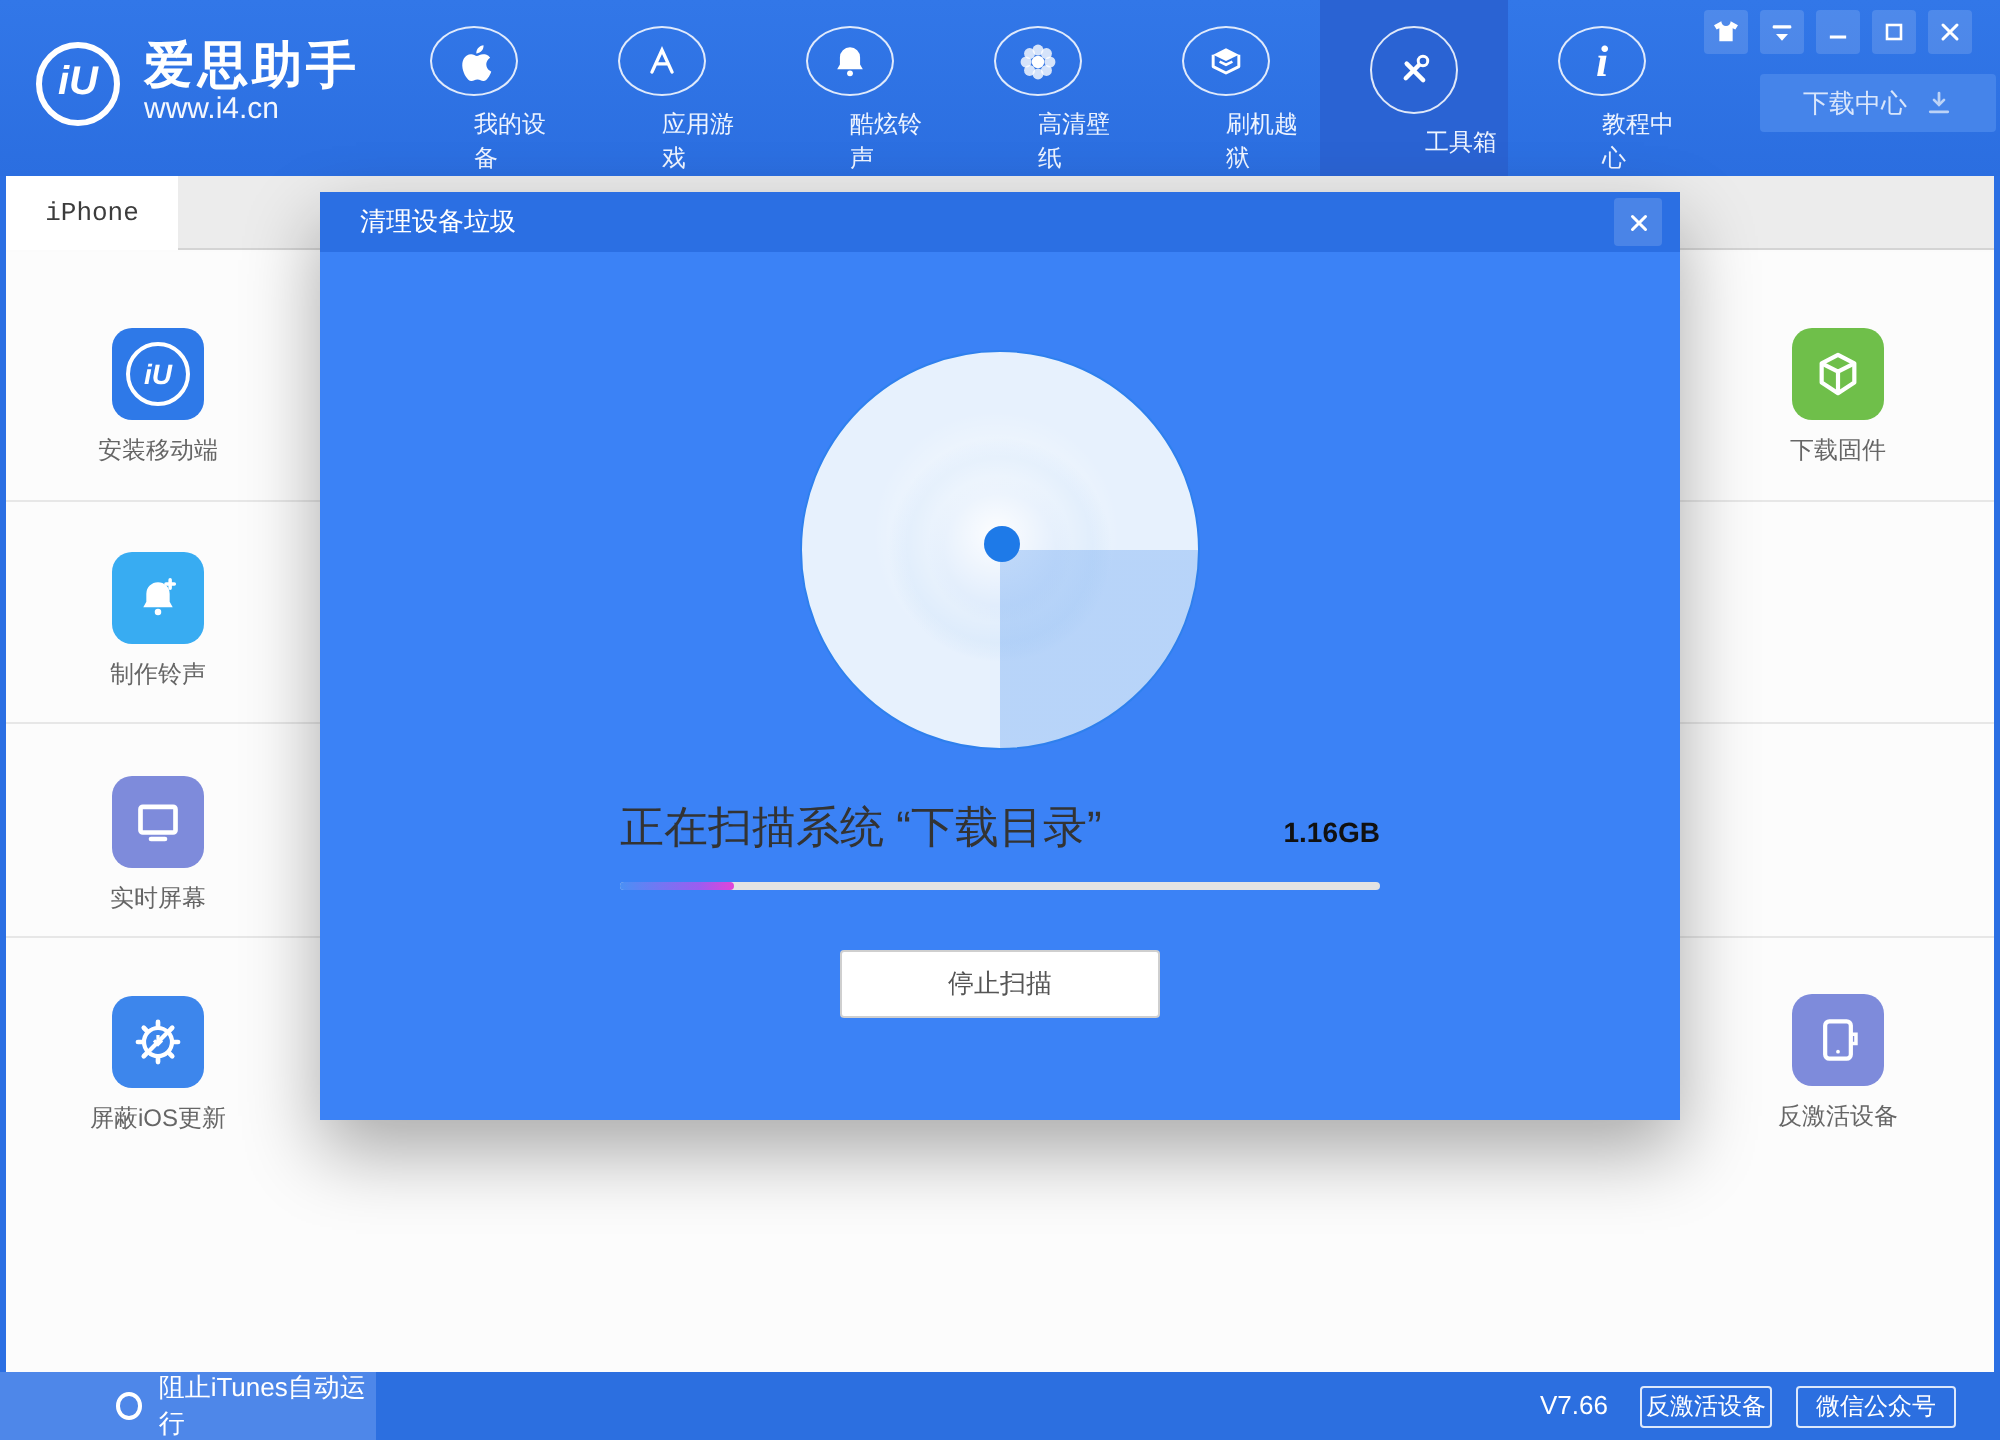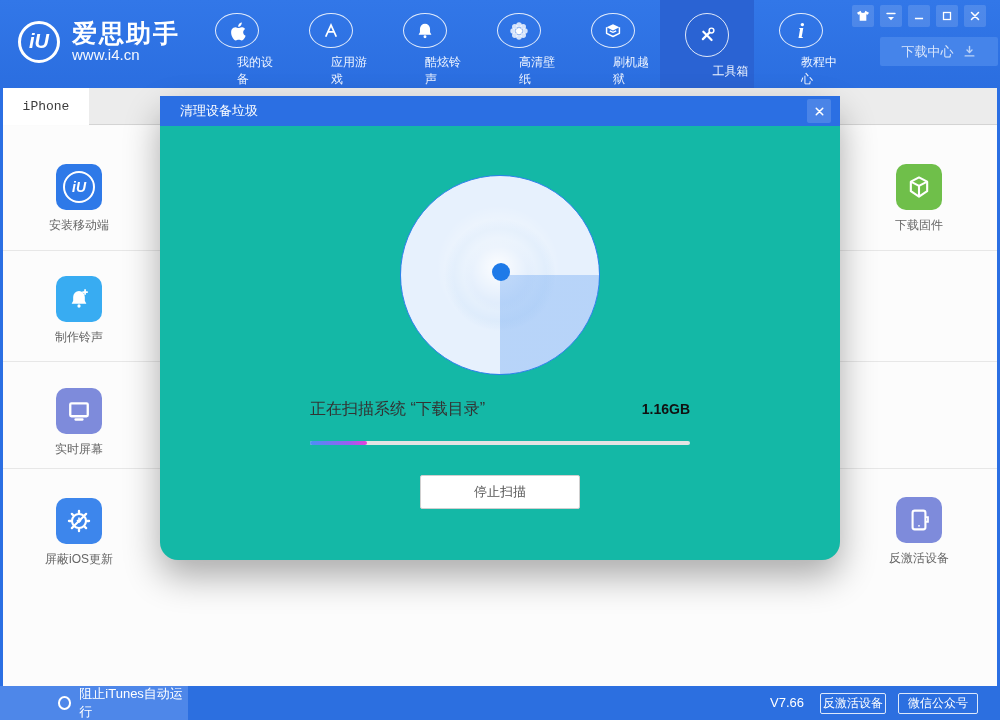--- a/index.html
+++ b/index.html
@@ -55,40 +55,40 @@
   .bg-green{ background:#6fbf4a; }
   .i4-mini { width:32px; height:32px; border:2px solid #fff; border-radius:50%;
              color:#fff; font-weight:bold; font-style:italic; font-size:14px;
              display:flex; align-items:center; justify-content:center; }
 
   
   .edge { position:absolute; top:88px; width:3px; height:632px; background:#2b6fe3; z-index:4; }
   .edge.left { left:0; } .edge.right { right:0; }
 
   
-  .modal { position:absolute; left:160px; top:96px; width:680px; height:464px; background:#14b8a6;
-           z-index:10; box-shadow:0 16px 36px rgba(0,0,0,.33);border-radius:18px; }
+  .modal { position:absolute; left:160px; top:96px; width:680px; height:464px; background:#3b82f6;
+           z-index:10; box-shadow:0 16px 36px rgba(0,0,0,.33); }
   .modal-titlebar { height:30px; background:#2b6fe3; display:flex; align-items:center; }
   .modal-title { color:#fff; font-size:13px; margin-left:20px; }
   .modal-close { position:absolute; right:9px; top:3px; width:24px; height:24px;
                  background:rgba(255,255,255,.15); border-radius:2px; display:flex;
                  align-items:center; justify-content:center; cursor:pointer; }
 
   .radar { position:absolute; left:240px; top:79px; width:200px; height:200px; border-radius:50%;
            border:1px solid #2f80ed;
            background:
              conic-gradient(from 90deg, rgba(118,172,243,.42) 0deg 90deg, rgba(0,0,0,0) 90deg),
              radial-gradient(circle at 49% 46%, rgba(255,255,255,.95) 0%, rgba(255,255,255,0) 42%),
              radial-gradient(circle, #cde1fa 0% 20%, #d9e9fb 26% 33%, #e7f1fd 40% 100%); }
   .radar-dot { position:absolute; left:91px; top:87px; width:18px; height:18px;
                border-radius:50%; background:#1e7ae8; }
 
   .scan-row { position:absolute; left:150px; top:303px; width:380px; display:flex;
               justify-content:space-between; align-items:baseline; }
-  .scan-text { font-size:16px; color:#333; }
+  .scan-text { font-size:22px; color:#333; }
   .scan-size { font-size:14px; font-weight:bold; color:#111; }
   .progress-track { position:absolute; left:150px; top:345px; width:380px; height:4px;
                     background:#e3e3e3; border-radius:2px; }
   .progress-fill { height:4px; border-radius:2px; width:15%;
                    background:linear-gradient(90deg,#4a90f5,#9d5cf0 70%,#e243d9); }
   .stop-btn { position:absolute; left:260px; top:379px; width:160px; height:34px;
               background:#fff; border:1px solid #cfcfcf; border-radius:2px;
               font-size:13px; color:#555; cursor:pointer;
               display:flex; align-items:center; justify-content:center; }
 

